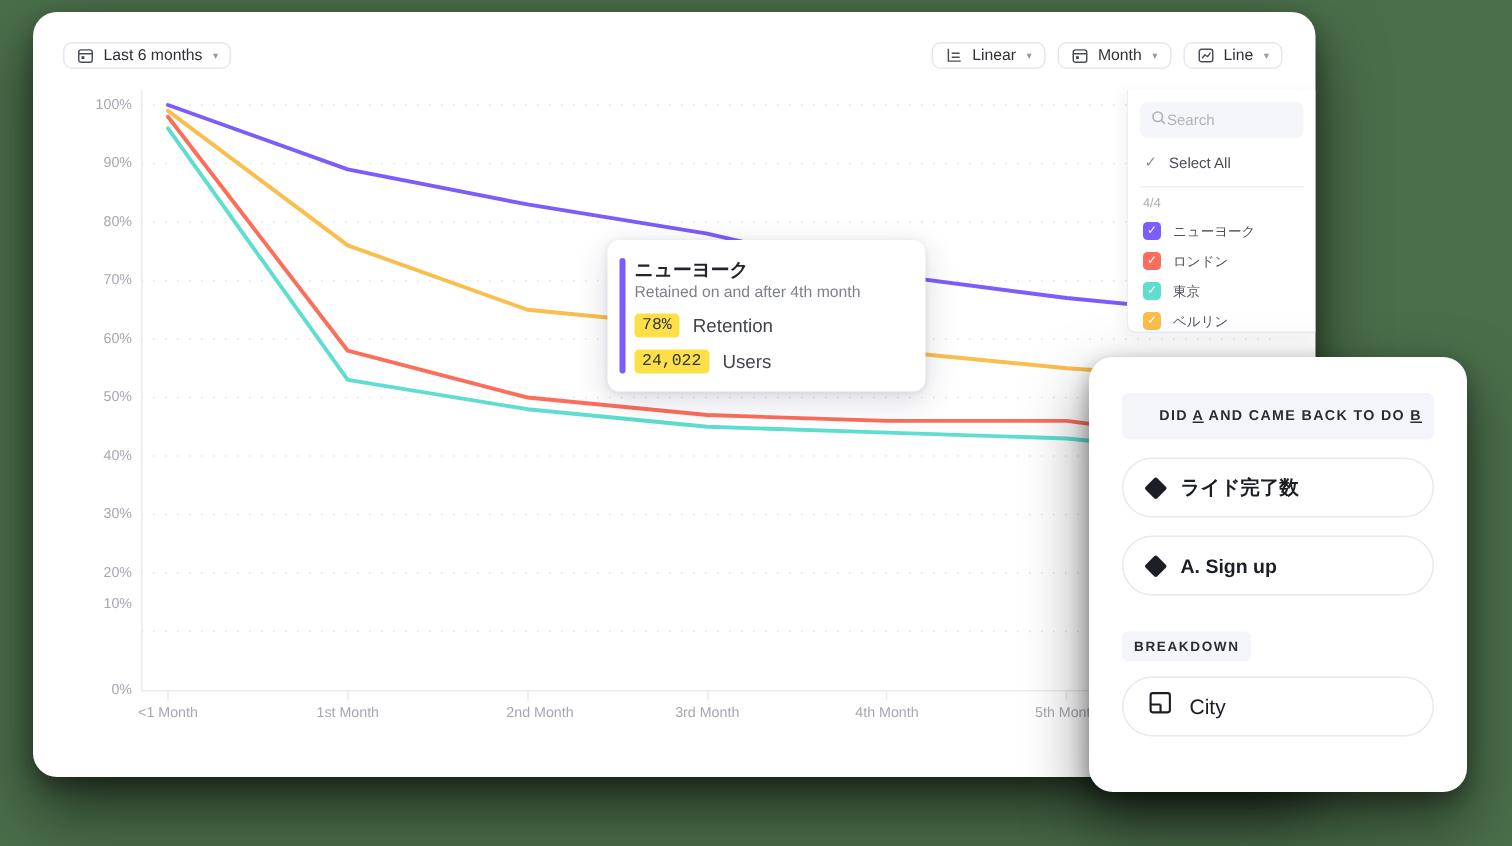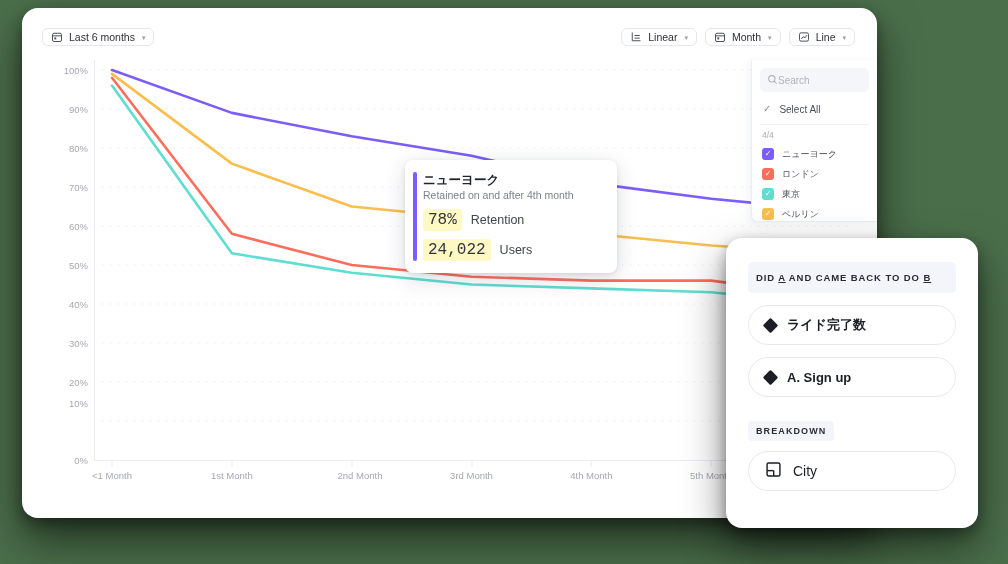--- a/index.html
+++ b/index.html
@@ -122,42 +122,42 @@
   }
   .tooltip::before {
     content: ""; position: absolute;
     left: 8px; top: 12px; bottom: 12px; width: 4px;
     border-radius: 2px; background: #7c5cfa;
   }
   .tt-title { font-size: 12.5px; font-weight: bold; color: #22242c; line-height: 1.3; }
   .tt-sub { font-size: 10.5px; color: #7e808c; margin-top: 1px; }
   .tt-row { display: flex; align-items: center; gap: 9px; margin-top: 8px; }
   .tt-val {
-    background: #fef9c3; border-radius: 3px;
+    background: #fde047; border-radius: 3px;
     padding: 2px 5px;
     font-family: "Liberation Mono", monospace;
-    font-size: 16px; color: #33353e;
+    font-size: 11px; color: #33353e;
   }
   .tt-key { font-size: 12.5px; color: #42444e; }
 
   
   .side-panel {
     position: absolute;
     left: 726px; top: 238px;
     width: 252px; height: 290px;
     background: #ffffff;
     border-radius: 16px;
     box-shadow: 0 20px 42px rgba(0,0,0,0.50), 0 5px 13px rgba(0,0,0,0.32);
     padding: 24px 22px;
     z-index: 8;
   }
   .sp-header {
     background: #f3f5fa; border-radius: 5px;
     padding: 10px 8px;
-    text-align: left;
+    text-align: right;
     font-size: 9.5px; font-weight: bold; letter-spacing: 0.9px;
     color: #2a2c35;
     white-space: nowrap;
   }
   .sp-header u { text-decoration: underline; }
   .sp-item {
     display: flex; align-items: center; gap: 11px;
     height: 40px; margin-top: 12px;
     padding: 0 16px;
     border: 1px solid #e7e9ef; border-radius: 20px;

